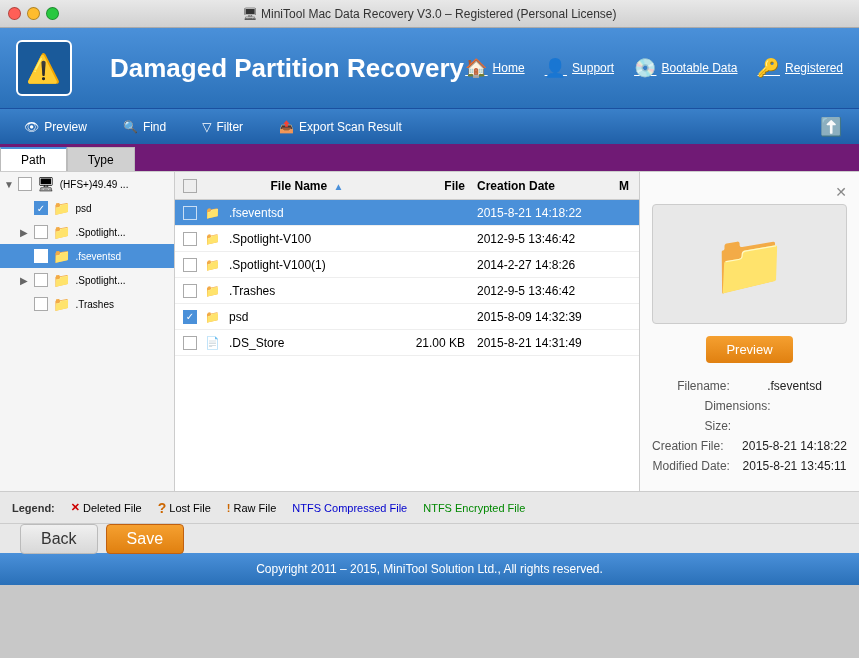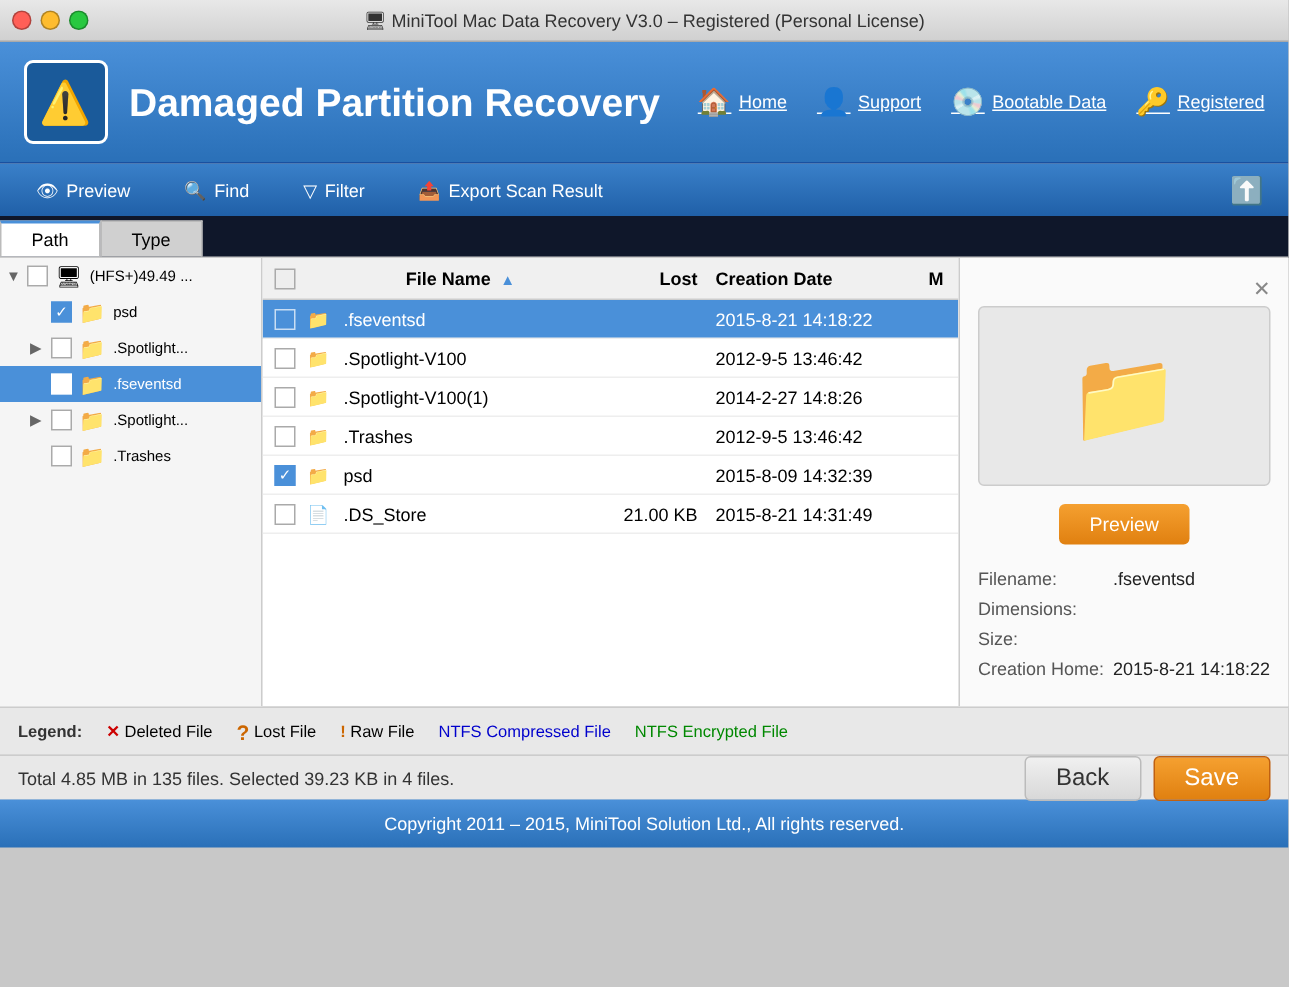--- a/index.html
+++ b/index.html
@@ -60,20 +60,21 @@
     }
     .app-logo-icon {
       font-size: 28px;
       color: #fff;
     }
     .app-title {
       color: #fff;
       font-size: 26px;
       font-weight: bold;
       flex: 1;
+      margin-left: 24px;
     }
     .header-nav {
       display: flex;
       gap: 20px;
       align-items: center;
     }
     .header-nav-item {
       display: flex;
       align-items: center;
       gap: 5px;
@@ -114,21 +115,21 @@
       right: 16px;
       color: #fff;
       font-size: 18px;
       cursor: pointer;
       background: none;
       border: none;
     }
 
     
     .tab-bar {
-      background: #0f172a;
+      background: #701a75;
       border-bottom: 1px solid #ccc;
       display: flex;
       height: 28px;
       align-items: flex-end;
       padding: 0 0 0 0;
     }
     .tab {
       padding: 5px 20px;
       font-size: 12px;
       background: #d0d0d0;
@@ -278,20 +279,21 @@
       cursor: pointer;
       display: block;
       margin: 0 auto 16px;
     }
     .preview-info {
       font-size: 12px;
     }
     .preview-info-row {
       display: flex;
       margin-bottom: 6px;
+      justify-content: center;
     }
     .preview-info-label {
       color: #555;
       width: 90px;
       flex-shrink: 0;
       font-weight: 500;
     }
     .preview-info-value {
       color: #222;
     }
@@ -480,21 +482,21 @@
     <div class="file-table-header">
       <div class="col-check">
         <span style="width:14px;height:14px;border:1px solid #aaa;background:#eee;display:inline-block;"></span>
       </div>
       <div class="col-type-icon"></div>
       <div class="col-name" style="cursor:pointer;text-align:center;">
         <span>File Name</span>
         <span class="sort-arrow header-sort-icon">▲</span>
       </div>
       <div class="col-size" style="cursor:pointer;">
-        <span>Lost</span>
+        <span>File</span>
       </div>
       <div class="col-date" style="cursor:pointer;">
         <span>Creation Date</span>
       </div>
       <div class="col-m">
         <span>M</span>
       </div>
     </div>
 
     <div class="file-table-body">
@@ -623,22 +625,26 @@
       </div>
       <div class="preview-info-row">
         <span class="preview-info-label">Dimensions:</span>
         <span class="preview-info-value"></span>
       </div>
       <div class="preview-info-row">
         <span class="preview-info-label">Size:</span>
         <span class="preview-info-value"></span>
       </div>
       <div class="preview-info-row">
-        <span class="preview-info-label">Creation Home:</span>
+        <span class="preview-info-label">Creation File:</span>
         <span class="preview-info-value">2015-8-21 14:18:22</span>
+      </div>
+      <div class="preview-info-row">
+        <span class="preview-info-label">Modified Date:</span>
+        <span class="preview-info-value">2015-8-21 13:45:11</span>
       </div>
     </div>
   </div>
 
 </div>
 
 <div class="legend-bar">
   <span class="legend-label">Legend:</span>
   <div class="legend-item">
     <span class="legend-x">✕</span>
@@ -654,20 +660,19 @@
   </div>
   <div class="legend-item">
     <span class="legend-ntfs-compressed">NTFS Compressed File</span>
   </div>
   <div class="legend-item">
     <span class="legend-ntfs-encrypted">NTFS Encrypted File</span>
   </div>
 </div>
 
 <div class="status-bar">
-  <span class="status-text">Total 4.85 MB in 135 files.  Selected 39.23 KB in 4 files.</span>
   <button class="status-btn btn-back">Back</button>
   <button class="status-btn btn-save">Save</button>
 </div>
 
 <div class="footer">
   <span>Copyright 2011 – 2015, MiniTool Solution Ltd., All rights reserved.</span>
 </div>
 
 </body></html>

